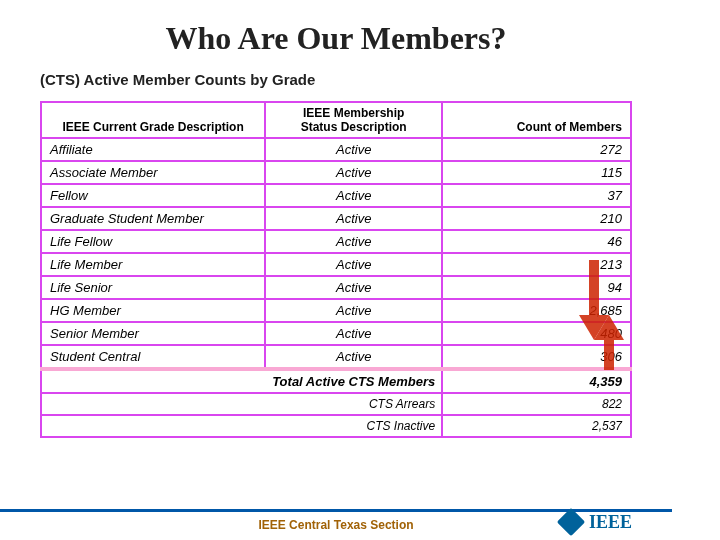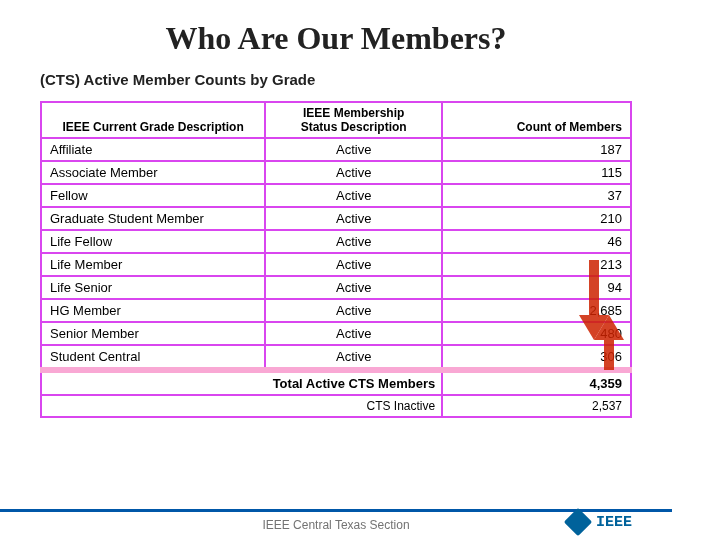--- a/index.html
+++ b/index.html
@@ -51,27 +51,27 @@
     .col-status { width: 30%; text-align: center; }
     .col-count { width: 32%; text-align: right; }
 
     thead tr th {
       background: #fff;
       font-weight: bold;
       font-size: 12px;
       vertical-align: bottom;
     }
 
-    tbody tr td { background: #fff; }
+    tbody tr td { background: #fff; font-style: italic; }
 
     .total-row td {
       font-weight: bold;
       font-size: 13px;
       text-align: right;
-      border-top: 6px solid #f9a8d4;
+      border-top: 4px solid #f9a8d4;
     }
 
     .total-label {
       text-align: right !important;
       padding-right: 6px;
     }
 
     .footer-row td {
       text-align: right;
       font-size: 12px;
@@ -90,39 +90,39 @@
       height: 3px;
       background: #0057a8;
     }
 
     .footer-text {
       position: absolute;
       bottom: 8px;
       left: 50%;
       transform: translateX(-50%);
       font-size: 12px;
-      font-weight: normal;
-      color: #737373;
+      font-weight: bold;
+      color: #a16207;
       white-space: nowrap;
     }
 
     .ieee-logo {
       position: absolute;
       bottom: 4px;
       right: 40px;
       display: flex;
       align-items: center;
       gap: 4px;
     }
 
     .ieee-text {
-      font-size: 15px;
+      font-size: 18px;
       font-weight: bold;
       color: #00629b;
-      font-family: Liberation Mono, monospace;
+      font-family: Liberation Serif, serif;
     }
   </style>
 </head>
 <body>
 
 <div class="page">
 
   <h1>Who Are Our Members?</h1>
 
   <div class="subtitle">(CTS) Active Member Counts by Grade</div>
@@ -137,21 +137,21 @@
           <span>IEEE Membership</span><br>
           <span>Status Description</span>
         </th>
         <th class="col-count">Count of Members</th>
       </tr>
     </thead>
     <tbody id="table-body">
     <tr>
       <td class="col-grade">Affiliate</td>
       <td class="col-status">Active</td>
-      <td class="col-count">187</td>
+      <td class="col-count">272</td>
     </tr>
         <tr>
       <td class="col-grade">Associate Member</td>
       <td class="col-status">Active</td>
       <td class="col-count">115</td>
     </tr>
         <tr>
       <td class="col-grade">Fellow</td>
       <td class="col-status">Active</td>
       <td class="col-count">37</td>
@@ -188,20 +188,24 @@
     </tr>
         <tr>
       <td class="col-grade">Student Central</td>
       <td class="col-status">Active</td>
       <td class="col-count">306</td>
     </tr>
         <tr class="total-row">
     <td colspan="2" class="total-label">Total Active CTS Members</td>
     <td class="col-count">4,359</td>
   </tr>
+        <tr class="footer-row">
+      <td colspan="2" class="footer-label">CTS Arrears</td>
+      <td class="col-count">822</td>
+    </tr>
         <tr class="footer-row">
       <td colspan="2" class="footer-label">CTS Inactive</td>
       <td class="col-count">2,537</td>
     </tr>
       </tbody>
   </table>
 
   <svg style="position:absolute; right:38px; top:260px; width:55px; height:110px;">
 
     <polygon points="10,0 20,0 20,55 30,55 15,80 0,55 10,55" fill="#cc2200" opacity="0.85"></polygon>

